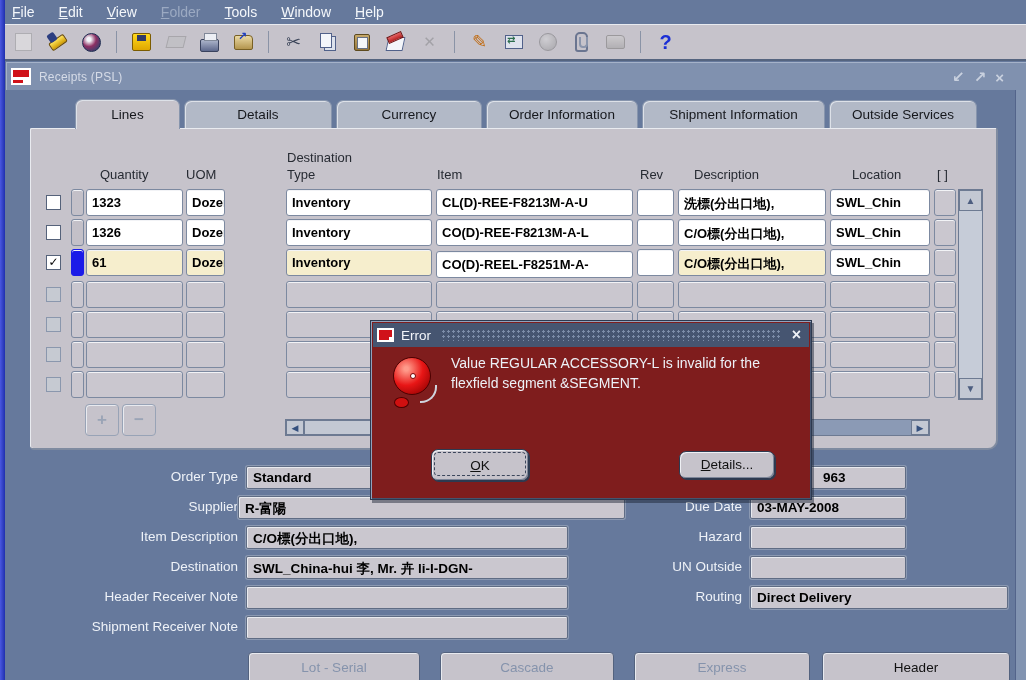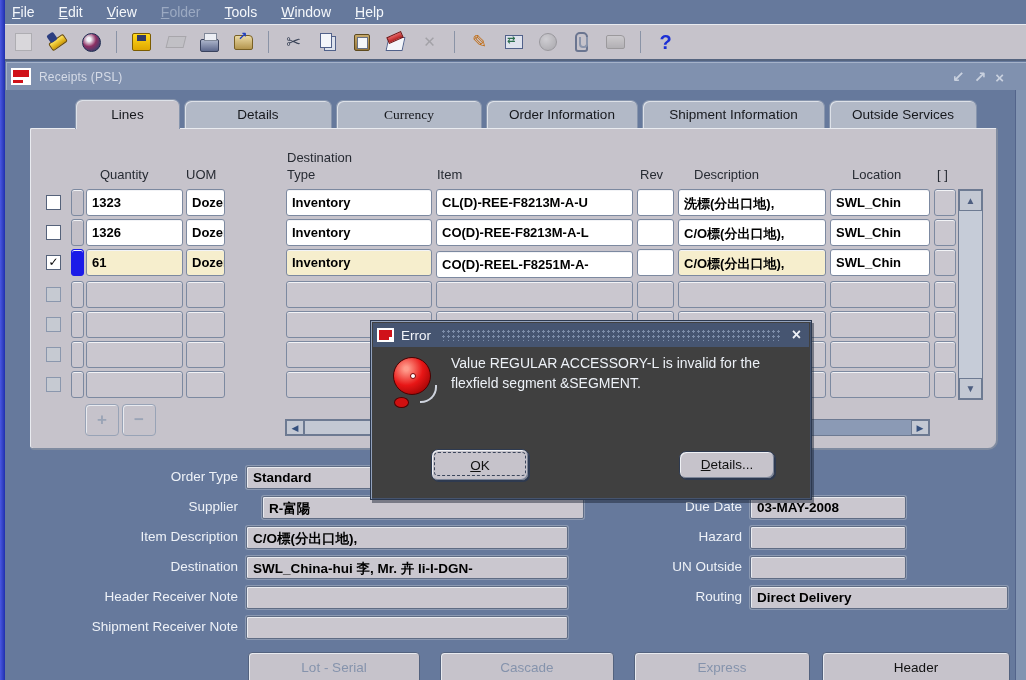--- a/index.html
+++ b/index.html
@@ -144,21 +144,21 @@
     box-shadow:inset 1px 1px 0 #e9ebf0,0 0 0 1px #8b99b2;font-size:13.5px;font-weight:bold;color:#000;
     padding:3px 5px 0 6px;white-space:nowrap;overflow:hidden;z-index:6;}
 
   
   .fbtn{position:absolute;top:652px;height:34px;background:#c6c3cb;border:1px solid #53627e;
     border-radius:4px;box-shadow:inset 1px 1px 0 #e8eaef;color:#111;font-size:13.5px;
     text-align:center;padding-top:7px;z-index:6;}
   .fbtn.disabled{color:#8593ac;}
 
   
-  .dialog{position:absolute;left:370px;top:320px;width:442px;height:180px;background:#404040;
+  .dialog{position:absolute;left:370px;top:320px;width:442px;height:180px;background:#7f1d1d;
     border:1px solid #2c3950;box-shadow:inset 1px 1px 0 #93a2bc,inset -1px -1px 0 #46546e,
     2px 3px 0 rgba(20,28,44,.45);z-index:50;}
   .dlg-titlebar{position:absolute;left:2px;top:2px;right:2px;height:24px;background:#465571;
     display:flex;align-items:center;}
   .dlg-titlebar .oracle-logo{width:17px;height:14px;margin:0 7px 0 4px;}
   .dlg-title{color:#f2f5fa;font-size:13.5px;margin-right:10px;}
   .dlg-stipple{flex:1;height:12px;margin-right:10px;
     background:radial-gradient(circle,#7d8da9 32%,transparent 33%) 0 0/5px 5px;}
   .dlg-close{color:#eef1f7;font-size:16px;font-weight:bold;margin-right:8px;cursor:default;}
   .bell{position:absolute;left:22px;top:36px;width:48px;height:58px;}
@@ -227,21 +227,21 @@
     <span class="win-controls">
         <span class="winctl">↙</span>
         <span class="winctl">↗</span>
         <span class="winctl">×</span>
       </span>
   </div>
 
   <div class="tabbar">
       <span class="tab active" style="width: 105px;">Lines</span>
       <span class="tab" style="width: 148px;">Details</span>
-      <span class="tab" style="width: 146px; font-family: Liberation Serif, serif;">Currency</span>
+      <span class="tab" style="width: 146px;">Currency</span>
       <span class="tab" style="width: 152px;">Order Information</span>
       <span class="tab" style="width: 183px;">Shipment Information</span>
       <span class="tab" style="width: 148px;">Outside Services</span>
     </div>
 
   <div class="panel"></div>
 
   <div class="th" style="left:100px;top:167px">Quantity</div>
   <div class="th" style="left:186px;top:167px">UOM</div>
   <div class="th" style="left:287px;top:150px">Destination</div>
@@ -339,30 +339,31 @@
   </div>
 
   <div class="vscroll">
     <span class="vs-btn">▲</span>
     <span class="vs-btn">▼</span>
   </div>
 
   <div class="flabel" style="top:466px">Order Type</div>
   <div class="fld" style="left:246px;top:466px;width:146px">Standard</div>
   <div class="flabel" style="top:496px">Supplier</div>
-  <div class="fld" style="left:262px;top:496px;width:322px">R-富陽</div>
+  <div class="fld" style="left:238px;top:496px;width:387px">R-富陽</div>
   <div class="flabel" style="top:526px">Item Description</div>
   <div class="fld" style="left:246px;top:526px;width:322px">C/O標(分出口地),</div>
   <div class="flabel" style="top:556px">Destination</div>
   <div class="fld" style="left:246px;top:556px;width:322px">SWL_China-hui 李, Mr. 卉  li-I-DGN-</div>
   <div class="flabel" style="top:586px">Header Receiver Note</div>
   <div class="fld" style="left:246px;top:586px;width:322px"></div>
   <div class="flabel" style="top:616px">Shipment Receiver Note</div>
   <div class="fld" style="left:246px;top:616px;width:322px"></div>
 
+  <div class="fld" style="left:750px;top:466px;width:156px;padding-left:72px">963</div>
   <div class="flabel r" style="top:496px">Due Date</div>
   <div class="fld" style="left:750px;top:496px;width:156px">03-MAY-2008</div>
   <div class="flabel r" style="top:526px">Hazard</div>
   <div class="fld" style="left:750px;top:526px;width:156px"></div>
   <div class="flabel r" style="top:556px">UN Outside</div>
   <div class="fld" style="left:750px;top:556px;width:156px"></div>
   <div class="flabel r" style="top:586px">Routing</div>
   <div class="fld" style="left:750px;top:586px;width:258px">Direct Delivery</div>
 
   <div class="fbtn disabled" style="left:248px;width:172px">Lot - Serial</div>

